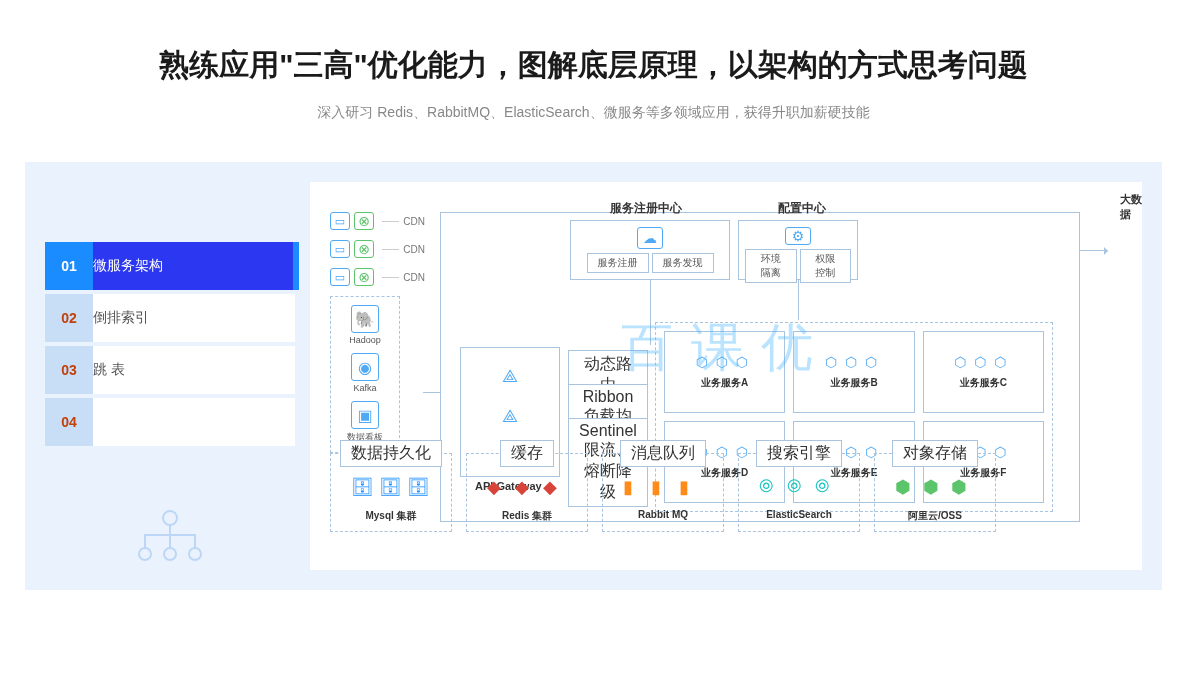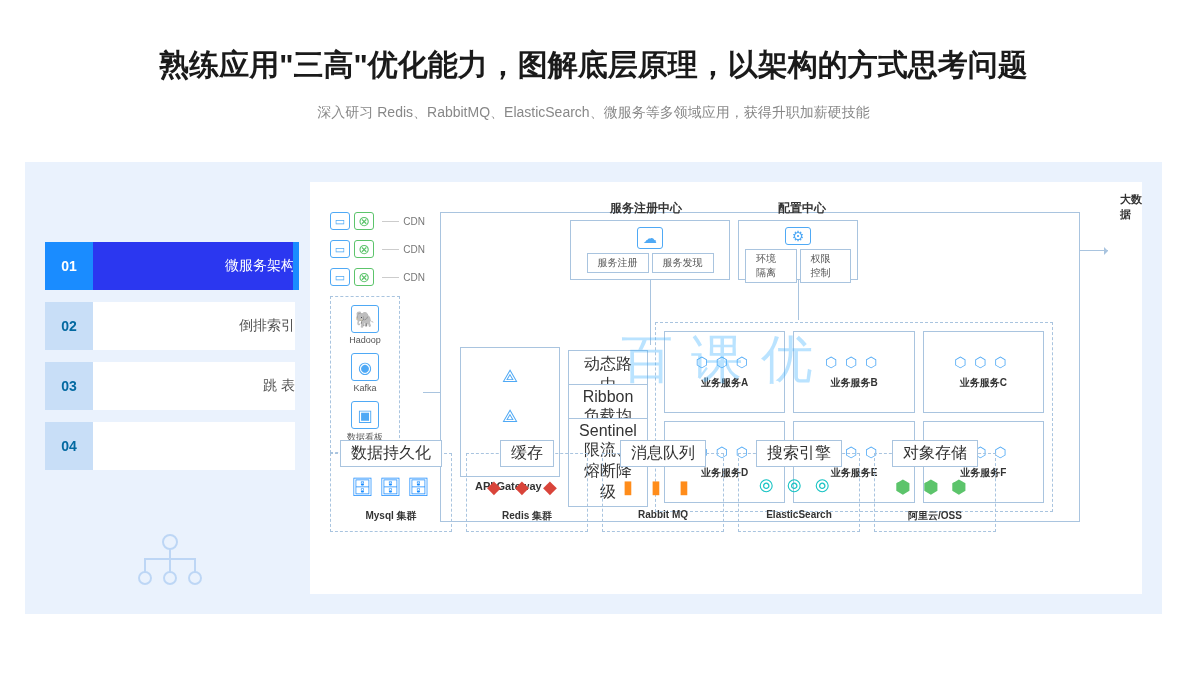--- a/index.html
+++ b/index.html
@@ -2,37 +2,37 @@
 <html><head>
 <meta charset="utf-8">
 <style>
 *{box-sizing:border-box;margin:0;padding:0}
 body{font-family:-apple-system,"PingFang SC","Microsoft YaHei",sans-serif;background:#fff;width:1187px;color:#333}
 .header{text-align:center;padding:45px 0 30px}
 .title{font-size:30px;font-weight:700;color:#1a1a1a;margin-bottom:18px}
 .subtitle{font-size:14px;color:#888}
 .main{background:#eaf2fd;margin:10px 25px;padding:20px;display:flex;gap:15px}
 .sidebar{width:250px;padding-top:60px}
-.tab{display:flex;align-items:center;margin-bottom:12px;height:48px;background:#fff;cursor:pointer;position:relative}
+.tab{display:flex;align-items:center;margin-bottom:4px;height:48px;background:#fff;cursor:pointer;position:relative}
 .tab.active{background:#2b37f0;color:#fff}
-.tab-num{width:48px;height:48px;display:flex;align-items:center;justify-content:center;font-weight:700;font-size:14px;background:#c8def7;color:#0369a1}
+.tab-num{width:48px;height:48px;display:flex;align-items:center;justify-content:center;font-weight:700;font-size:14px;background:#c8def7;color:#c2410c}
 .tab.active .tab-num{background:#1a8cff;color:#fff}
-.tab-label{flex:1;text-align:right;font-size:14px;color:#555}
+.tab-label{flex:1;text-align:left;font-size:14px;color:#555}
 .tab.active .tab-label{color:#fff}
 .glow{position:absolute;right:-4px;top:0;width:6px;height:100%;background:#1a8cff;display:none}
 .tab.active .glow{display:block}
 .deco{margin:60px auto 0;width:80px}
 .deco svg{opacity:.35}
 .diagram{flex:1;background:#fff;padding:30px 20px 20px;position:relative}
 .watermark{position:absolute;left:50%;top:50%;transform:translate(-50%,-90%);font-size:52px;font-weight:300;color:#3db1ff;opacity:.35;letter-spacing:18px;pointer-events:none;z-index:5}
 .watermark-sub{position:absolute;left:50%;top:50%;transform:translate(-50%,-20px);font-size:10px;color:#3db1ff;opacity:.3;letter-spacing:3px;pointer-events:none}
 .sect-title{position:absolute;font-size:12px;font-weight:700;color:#333;text-align:center}
 .box{border:1px solid #a9c4df;background:#fff;position:absolute}
 .icon-sq{width:26px;height:26px;border:1px solid #4fa9f5;border-radius:3px;display:inline-flex;align-items:center;justify-content:center;font-size:14px;color:#4fa9f5}
-.pill{border:1px solid #a9c4df;font-size:10px;padding:2px 10px;background:#fff;color:#555}
+.pill{border:1px solid #a9c4df;font-size:10px;padding:2px 10px;text-align:center;background:#fff;color:#555}
 .main-frame{left:130px;top:30px;width:640px;height:310px;border:1px solid #a9c4df}
 .reg-box{top:38px;left:260px;width:160px;height:60px;display:flex;flex-direction:column;align-items:center;padding:6px}
 .cfg-box{top:38px;left:428px;width:120px;height:60px;display:flex;flex-direction:column;align-items:center;padding:6px}
 .pill-row{display:flex;gap:3px;margin-top:4px}
 .gw-box{top:165px;left:150px;width:100px;height:130px;display:flex;flex-direction:column;align-items:center;justify-content:space-around;padding-top:8px}
 .gw-label{font-size:11px;font-weight:700;top:298px;left:165px}
 .mid-box{top:165px;left:258px;width:80px;text-align:center;font-size:16px;padding:3px 8px}
 .svc-grid{top:140px;left:345px;width:398px;height:190px;border:1px dashed #a9c4df;display:grid;grid-template-columns:repeat(3,1fr);gap:8px;padding:8px}
 .svc-cell{border:1px solid #a9c4df;display:flex;flex-direction:column;align-items:center;justify-content:center;padding:5px}
 .svc-icons{display:flex;flex-wrap:wrap;justify-content:center;gap:2px;margin-bottom:4px}

